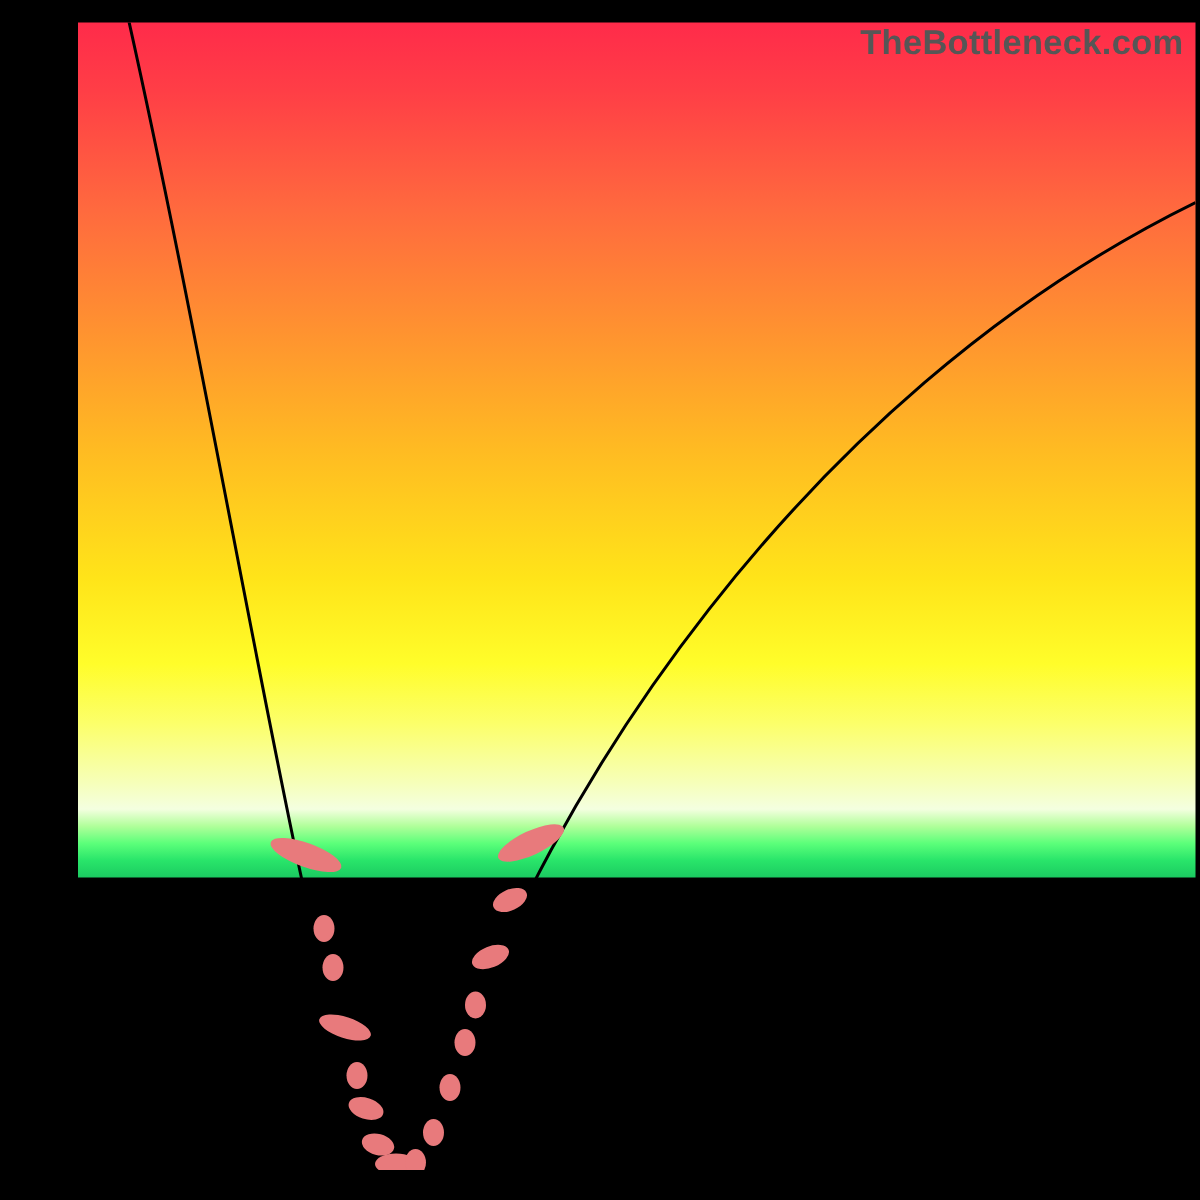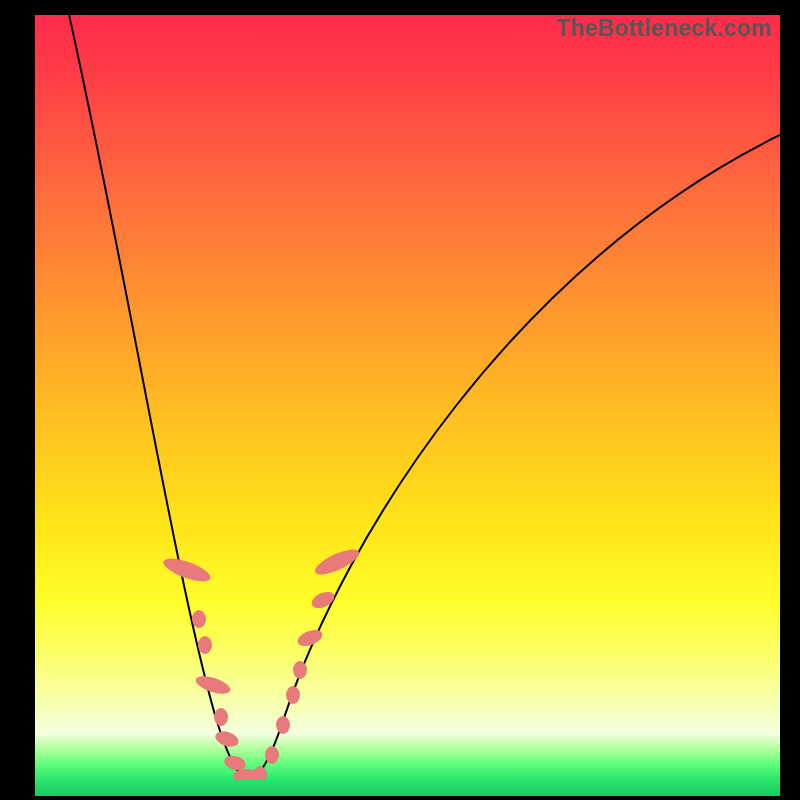--- a/index.html
+++ b/index.html
@@ -5,24 +5,24 @@
   html, body {
     margin: 0;
     padding: 0;
     width: 800px;
     height: 800px;
     background: #000000;
     overflow: hidden;
   }
   .frame {
     position: absolute;
-    left: 35px;
+    left: 52px;
     top: 15px;
     width: 745px;
-    height: 781px;
+    height: 570px;
     background: linear-gradient(to bottom,
       #ff2b4a 0%,
       #ff3e46 8%,
       #ff6a3e 22%,
       #ff9230 36%,
       #ffbb22 50%,
       #ffe419 65%,
       #fffd2a 75%,
       #fcff6a 82%,
       #f6ffba 89%,

